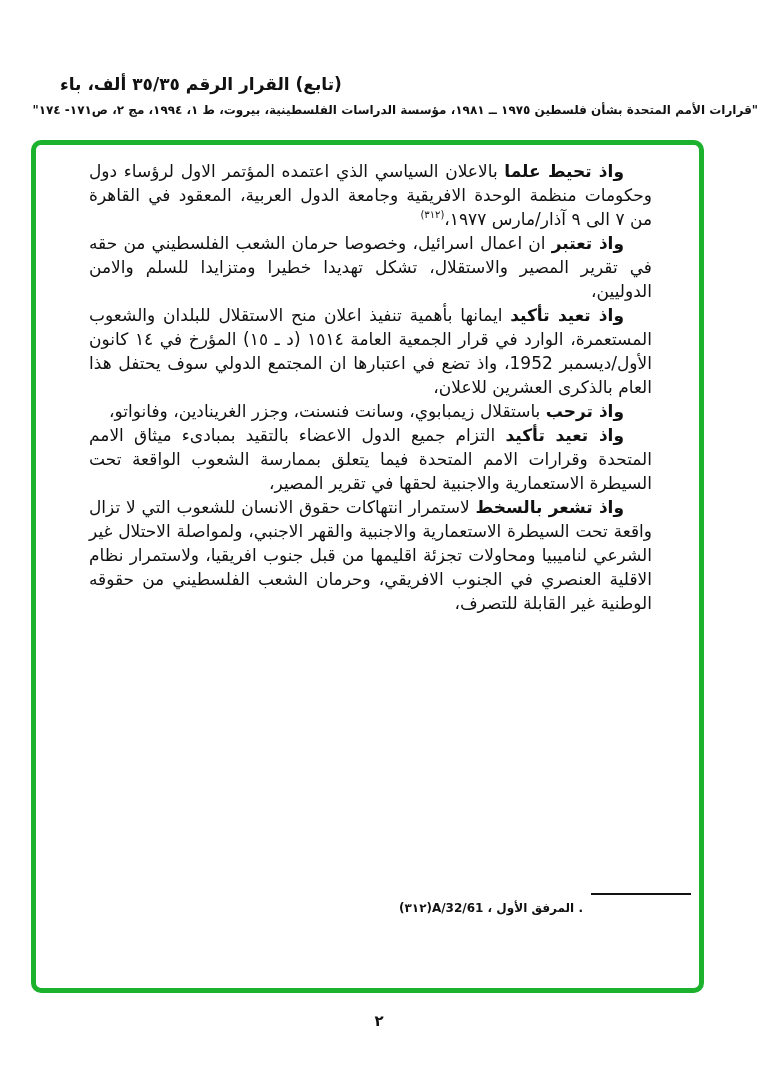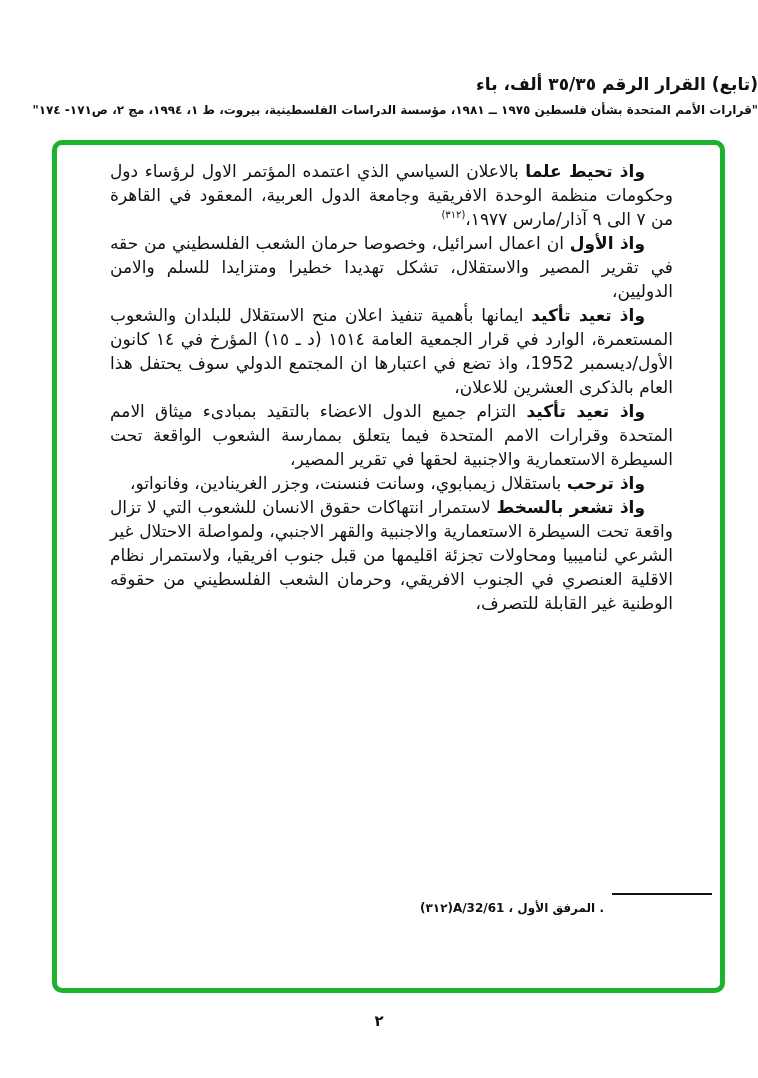--- a/index.html
+++ b/index.html
@@ -7,37 +7,37 @@
     width: 758px; height: 1078px;
     background: #ffffff;
     position: relative;
     font-family: "DejaVu Sans", sans-serif;
     color: #111111;
     overflow: hidden;
   }
   .header {
     position: absolute;
     left: 60px; right: 0; top: 74px;
-    text-align: right;
+    text-align: left;
     direction: rtl;
   }
   .doc-title {
     font-size: 17px;
     font-weight: bold;
     letter-spacing: 0.5px;
   }
   .doc-subtitle {
     margin-top: 9px;
     font-size: 12px;
     font-weight: bold;
     white-space: nowrap;
   }
   .green-frame {
     position: absolute;
-    left: 52px; top: 140px;
+    left: 31px; top: 140px;
     width: 673px; height: 853px;
     box-sizing: border-box;
     border: 5px solid #1cb22e;
     border-radius: 10px;
     background: #ffffff;
   }
   .body-text {
     position: absolute;
     top: 14px; right: 47px; left: 53px;
     direction: rtl;
@@ -83,24 +83,24 @@
 <body>
 
 <div class="header">
   <div class="doc-title">(تابع) القرار الرقم ٣٥/٣٥ ألف، باء</div>
   <div class="doc-subtitle">"قرارات الأمم المتحدة بشأن فلسطين ١٩٧٥ ــ ١٩٨١، مؤسسة الدراسات الفلسطينية، بيروت، ط ١، ١٩٩٤، مج ٢، ص١٧١- ١٧٤"</div>
 </div>
 
 <div class="green-frame">
   <div class="body-text">
     <p class="para"><span class="lead">واذ تحيط علما</span><span> بالاعلان السياسي الذي اعتمده المؤتمر الاول لرؤساء دول وحكومات منظمة الوحدة الافريقية وجامعة الدول العربية، المعقود في القاهرة من ٧ الى ٩ آذار/مارس ١٩٧٧،</span><sup>(٣١٢)</sup></p>
-    <p class="para"><span class="lead">واذ الأول</span><span> ان اعمال اسرائيل، وخصوصا حرمان الشعب الفلسطيني من حقه في تقرير المصير والاستقلال، تشكل تهديدا خطيرا ومتزايدا للسلم والامن الدوليين،</span></p>
+    <p class="para"><span class="lead">واذ تعتبر</span><span> ان اعمال اسرائيل، وخصوصا حرمان الشعب الفلسطيني من حقه في تقرير المصير والاستقلال، تشكل تهديدا خطيرا ومتزايدا للسلم والامن الدوليين،</span></p>
     <p class="para"><span class="lead">واذ تعيد تأكيد</span><span> ايمانها بأهمية تنفيذ اعلان منح الاستقلال للبلدان والشعوب المستعمرة، الوارد في قرار الجمعية العامة ١٥١٤ (د ـ ١٥) المؤرخ في ١٤ كانون الأول/ديسمبر 1952، واذ تضع في اعتبارها ان المجتمع الدولي سوف يحتفل هذا العام بالذكرى العشرين للاعلان،</span></p>
+    <p class="para"><span class="lead">واذ ترحب</span><span> باستقلال زيمبابوي، وسانت فنسنت، وجزر الغرينادين، وفانواتو،</span></p>
     <p class="para"><span class="lead">واذ تعيد تأكيد</span><span> التزام جميع الدول الاعضاء بالتقيد بمبادىء ميثاق الامم المتحدة وقرارات الامم المتحدة فيما يتعلق بممارسة الشعوب الواقعة تحت السيطرة الاستعمارية والاجنبية لحقها في تقرير المصير،</span></p>
-    <p class="para"><span class="lead">واذ ترحب</span><span> باستقلال زيمبابوي، وسانت فنسنت، وجزر الغرينادين، وفانواتو،</span></p>
     <p class="para"><span class="lead">واذ تشعر بالسخط</span><span> لاستمرار انتهاكات حقوق الانسان للشعوب التي لا تزال واقعة تحت السيطرة الاستعمارية والاجنبية والقهر الاجنبي، ولمواصلة الاحتلال غير الشرعي لناميبيا ومحاولات تجزئة اقليمها من قبل جنوب افريقيا، ولاستمرار نظام الاقلية العنصري في الجنوب الافريقي، وحرمان الشعب الفلسطيني من حقوقه الوطنية غير القابلة للتصرف،</span></p>
   </div>
 
   <div class="footnote">
     <div class="footnote-rule"></div>
     <div class="footnote-text"><span class="fn-ref">(٣١٢)</span><span>A/32/61 ، المرفق الأول .</span></div>
   </div>
 </div>
 
 <div class="page-number">٢</div>

